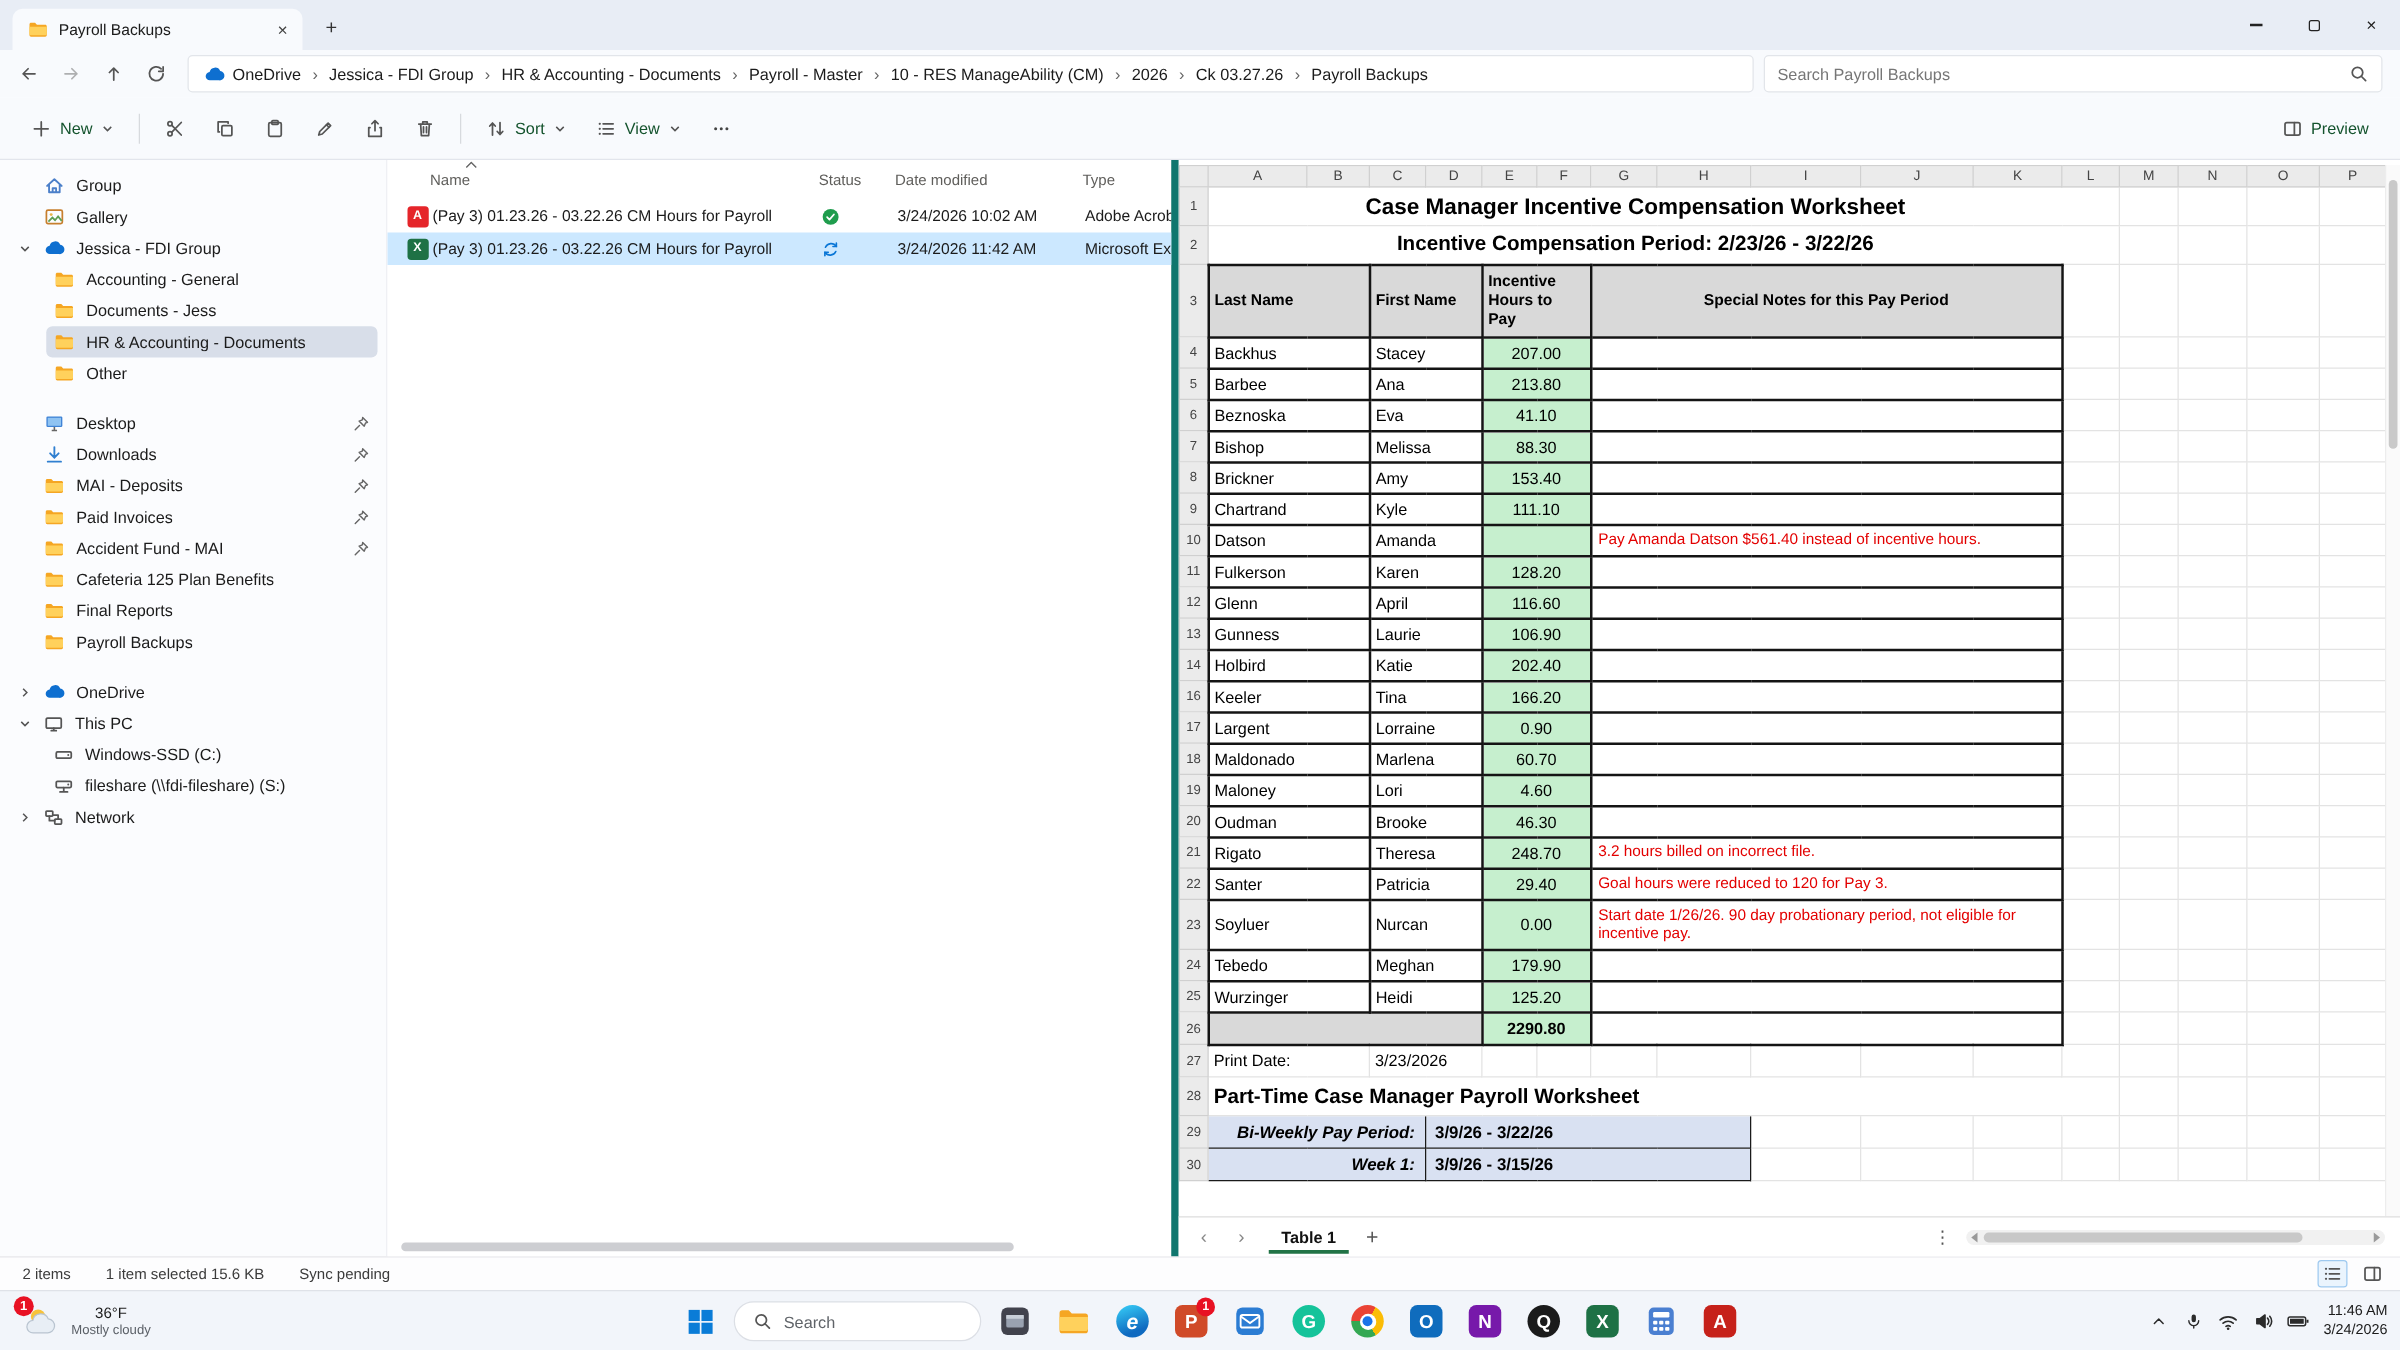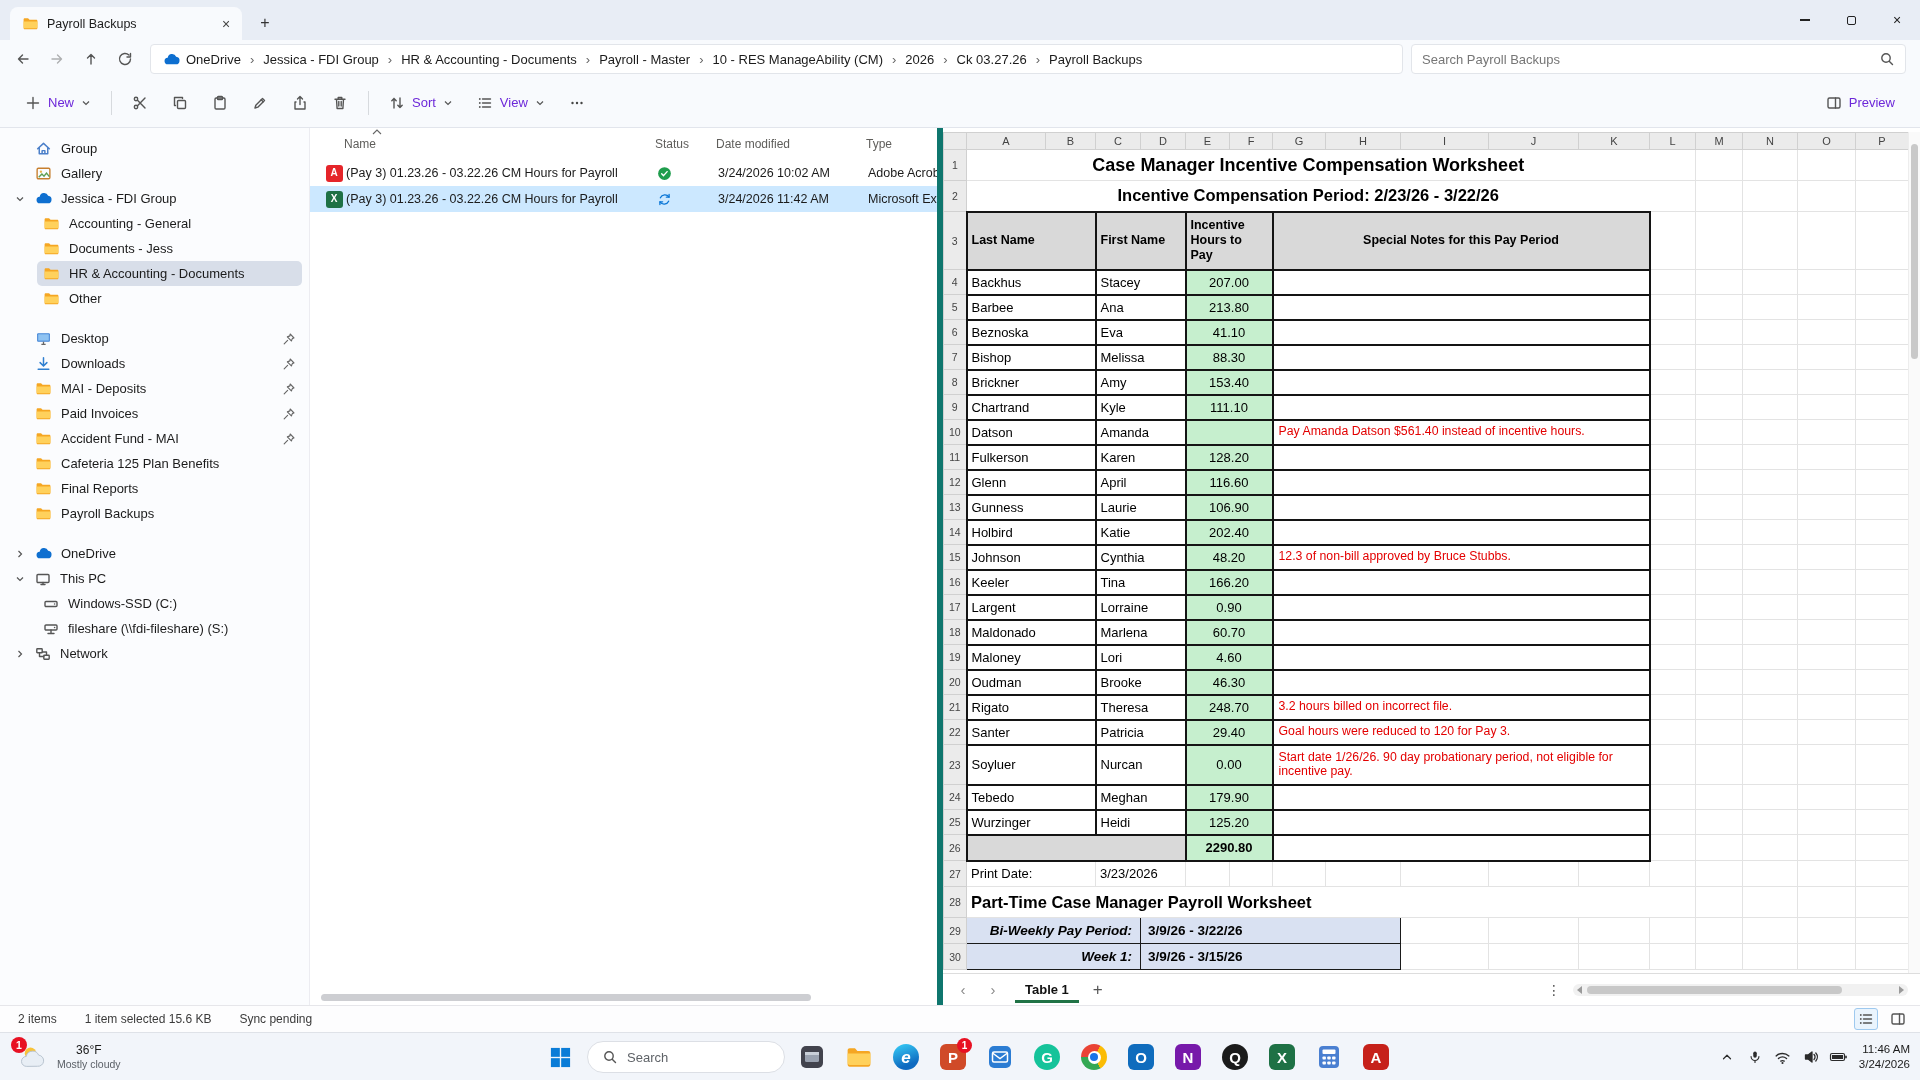--- a/index.html
+++ b/index.html
@@ -27,21 +27,21 @@
   .nav-btn{width:34px;height:30px;display:grid;place-items:center;border-radius:4px;flex:none;}
   .nav-btn.dim{opacity:.45;}
   .crumbbar{flex:1;height:30px;background:#fff;border:1px solid #e2e5ea;border-radius:4px;display:flex;align-items:center;padding:0 8px;margin:0 8px;font-size:13px;color:#1b1b1b;overflow:hidden;white-space:nowrap;}
   .crumb{display:inline-flex;align-items:center;gap:6px;padding:3px 4px;border-radius:3px;}
   .crumb-sep{color:#666;padding:0 5px;font-size:13px;}
   .searchbox{width:495px;height:30px;background:#fff;border:1px solid #e2e5ea;border-radius:4px;display:flex;align-items:center;padding:0 10px;gap:8px;flex:none;}
   .searchbox input{border:none;outline:none;flex:1;font-size:13px;color:#1b1b1b;background:transparent;}
   .searchbox input::placeholder{color:#767676;}
 
   .toolbar{height:50px;background:#f8fafd;display:flex;align-items:center;padding:0 14px;gap:2px;border-bottom:1px solid #e2e5ec;flex:none;}
-  .tool-btn{display:flex;align-items:center;gap:7px;height:36px;padding:0 11px;border-radius:4px;font-size:13px;color:#6d28d9;}
+  .tool-btn{display:flex;align-items:center;gap:7px;height:36px;padding:0 11px;border-radius:4px;font-size:13px;color:#14532d;}
   .tool-ic{width:38px;height:36px;display:grid;place-items:center;border-radius:4px;}
   .tool-sep{width:1px;height:24px;background:#d7dade;margin:0 7px;}
   .toolbar-right{margin-left:auto;display:flex;align-items:center;}
 
   .main{flex:1;display:flex;min-height:0;background:#fff;}
 
   
   .sidebar{width:310px;flex:none;background:#fbfcfe;border-right:1px solid #ececf1;padding:8px 7px 0 7px;font-size:13px;color:#1b1b1b;overflow:hidden;}
   .side-item{height:25px;display:flex;align-items:center;gap:9px;padding:0 6px;border-radius:5px;}
   .side-item.selected{background:#d8dee9;}
@@ -844,32 +844,20 @@
                   <td colspan="2" class="tb nm">Katie</td>
                   <td colspan="2" class="tb val">202.40</td>
                   <td colspan="5" class="tb note"></td>
                   <td class="g"></td>
                   <td class="g"></td>
                   <td class="g"></td>
                   <td class="g"></td>
                   <td class="g"></td>
                 </tr>
                 <tr class="r-d">
-                  <td class="rn">15</td>
-                  <td colspan="2" class="tb nm">Johnson</td>
-                  <td colspan="2" class="tb nm">Cynthia</td>
-                  <td colspan="2" class="tb val">48.20</td>
-                  <td colspan="5" class="tb note">12.3 of non-bill approved by Bruce Stubbs.</td>
-                  <td class="g"></td>
-                  <td class="g"></td>
-                  <td class="g"></td>
-                  <td class="g"></td>
-                  <td class="g"></td>
-                </tr>
-                <tr class="r-d">
                   <td class="rn">16</td>
                   <td colspan="2" class="tb nm">Keeler</td>
                   <td colspan="2" class="tb nm">Tina</td>
                   <td colspan="2" class="tb val">166.20</td>
                   <td colspan="5" class="tb note"></td>
                   <td class="g"></td>
                   <td class="g"></td>
                   <td class="g"></td>
                   <td class="g"></td>
                   <td class="g"></td>

